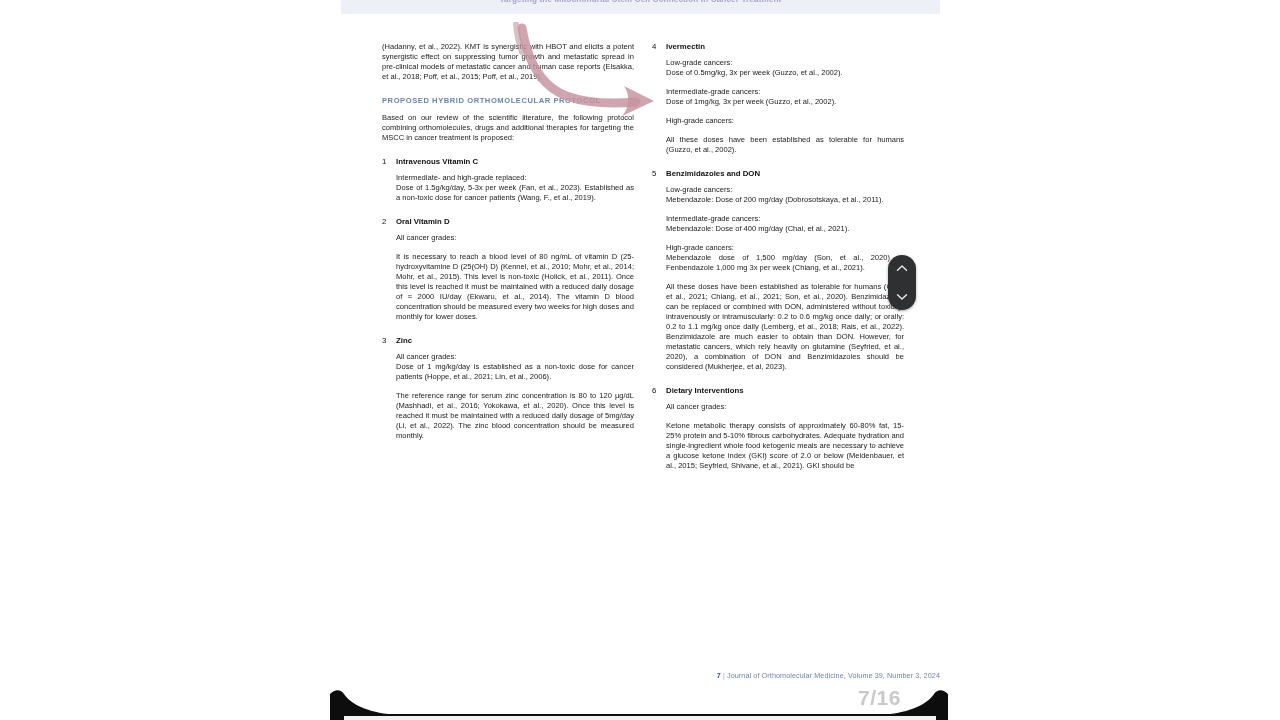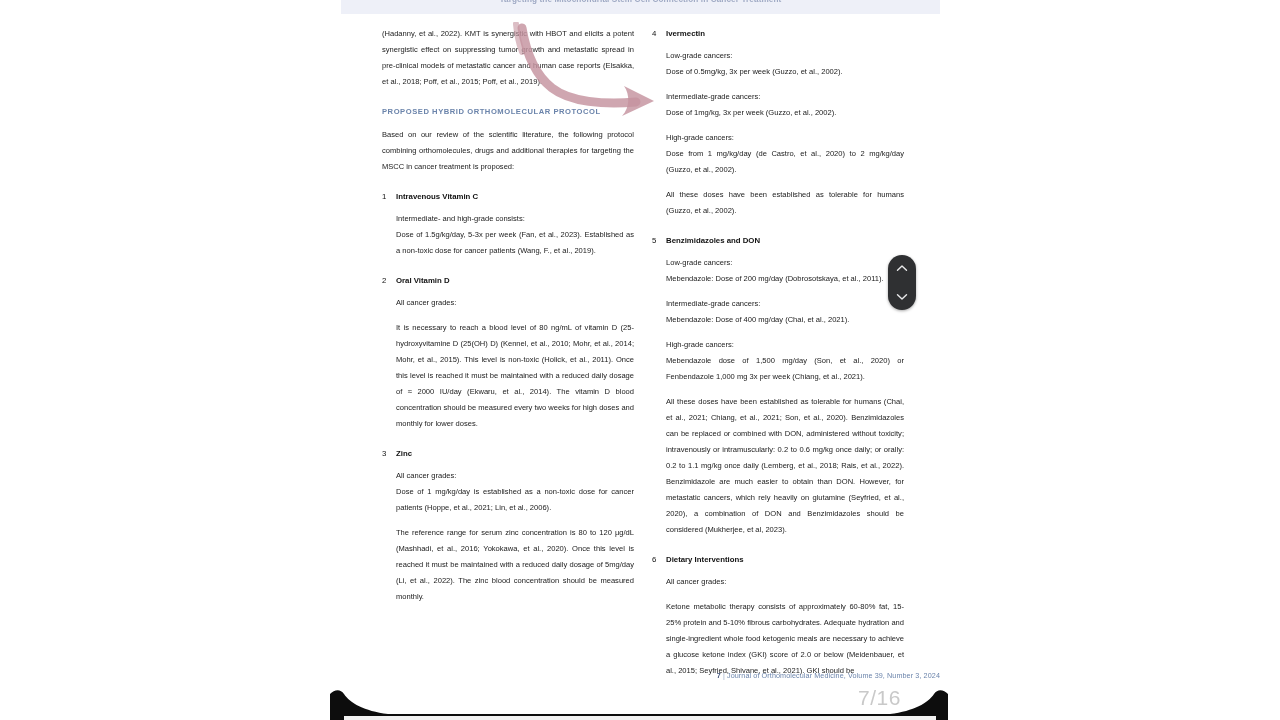--- a/index.html
+++ b/index.html
@@ -46,24 +46,24 @@
     font-weight: bold;
     color: #5d6f99;
     letter-spacing: 0.1px;
     white-space: nowrap;
     opacity: 0.55;
   }
 
   
   .col {
     position: absolute;
-    top: 26px;
+    top: 42px;
     width: 252px;
     font-size: 7.55px;
-    line-height: 16px;
+    line-height: 10px;
     color: #1a1a1a;
   }
   #col-left  { left: 41px; }
   #col-right { left: 311px; }
 
   .para {
     text-align: justify;
     margin-bottom: 9px;
     hyphens: auto;
   }
@@ -154,21 +154,21 @@
     height: 44px;
     pointer-events: none;
   }
 
   #page-indicator {
     position: absolute;
     left: 858px;
     top: 686px;
     font-size: 21px;
     color: #c9c9c9;
-    font-weight: normal;
+    font-weight: bold;
     letter-spacing: 0.5px;
   }
 </style>
 </head>
 <body>
 
 <div id="viewer">
 
   <div id="page-sheet">
 
@@ -182,21 +182,21 @@
 
       <div class="section-head">PROPOSED HYBRID ORTHOMOLECULAR PROTOCOL</div>
 
       <div class="para">Based on our review of the scientific literature, the following protocol combining orthomolecules, drugs and additional therapies for targeting the MSCC in cancer treatment is proposed:</div>
 
       <div class="numbered">
         <span class="num">1</span>
         <span>Intravenous Vitamin C</span>
       </div>
       <div class="indent">
-        <div class="para last"><span style="display: block; text-align: left;">Intermediate- and high-grade consists:</span><span>Dose of 1.5g/kg/day, 5-3x per week (Fan, et al., 2023). Established as a non-toxic dose for cancer patients (Wang, F., et al., 2019).</span></div>
+        <div class="para last"><span style="display: block; text-align: left;">Intermediate- and high-grade replaced:</span><span>Dose of 1.5g/kg/day, 5-3x per week (Fan, et al., 2023). Established as a non-toxic dose for cancer patients (Wang, F., et al., 2019).</span></div>
       </div>
 
       <div class="numbered">
         <span class="num">2</span>
         <span>Oral Vitamin D</span>
       </div>
       <div class="indent">
         <div class="para"><span style="display: block; text-align: left;">All cancer grades:</span></div>
         <div class="para last">It is necessary to reach a blood level of 80 ng/mL of vitamin D (25-hydroxyvitamine D (25(OH) D) (Kennel, et al., 2010; Mohr, et al., 2014; Mohr, et al., 2015). This level is non-toxic (Holick, et al., 2011). Once this level is reached it must be maintained with a reduced daily dosage of ≈ 2000 IU/day (Ekwaru, et al., 2014). The vitamin D blood concentration should be measured every two weeks for high doses and monthly for lower doses.</div>
       </div>
@@ -214,21 +214,21 @@
 
     <div class="col" id="col-right">
 
       <div class="numbered" style="margin-top:0">
         <span class="num">4</span>
         <span>Ivermectin</span>
       </div>
       <div class="indent">
         <div class="para"><span style="display: block; text-align: left;">Low-grade cancers:</span><span>Dose of 0.5mg/kg, 3x per week (Guzzo, et al., 2002).</span></div>
         <div class="para"><span style="display: block; text-align: left;">Intermediate-grade cancers:</span><span>Dose of 1mg/kg, 3x per week (Guzzo, et al., 2002).</span></div>
-        <div class="para"><span style="display: block; text-align: left;">High-grade cancers:</span><span>Dose from 1 mg/kg/day (de Castro, et al., 2020) to 2 mg/kg/day (Guzzo, et al., 2002).</span></div>
+        <div class="para"><span style="display: block; text-align: left;">High-grade cancers:</span></div>
         <div class="para last">All these doses have been established as tolerable for humans (Guzzo, et al., 2002).</div>
       </div>
 
       <div class="numbered">
         <span class="num">5</span>
         <span>Benzimidazoles and DON</span>
       </div>
       <div class="indent">
         <div class="para"><span style="display: block; text-align: left;">Low-grade cancers:</span><span>Mebendazole: Dose of 200 mg/day (Dobrosotskaya, et al., 2011).</span></div>
         <div class="para"><span style="display: block; text-align: left;">Intermediate-grade cancers:</span><span>Mebendazole: Dose of 400 mg/day (Chai, et al., 2021).</span></div>

